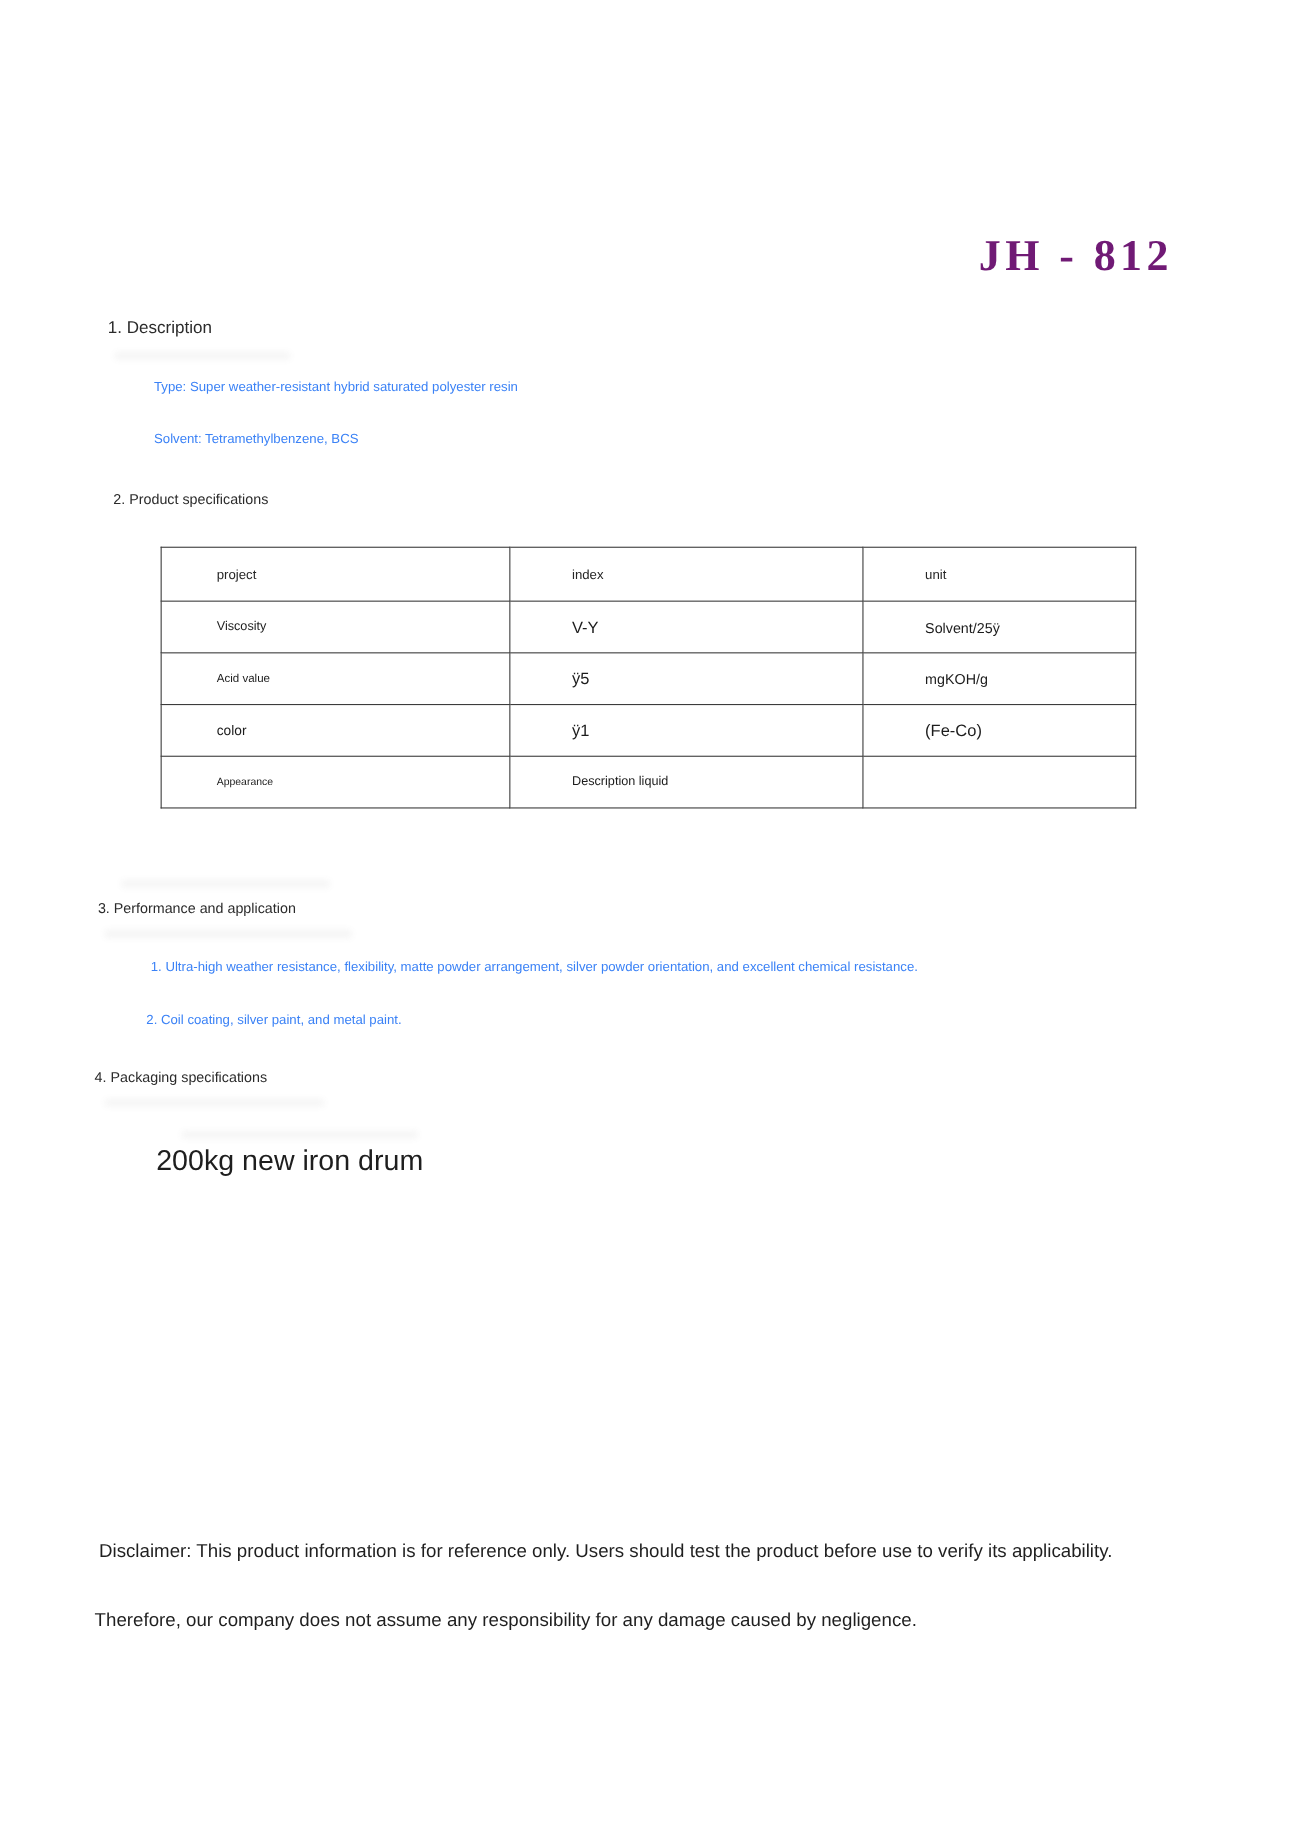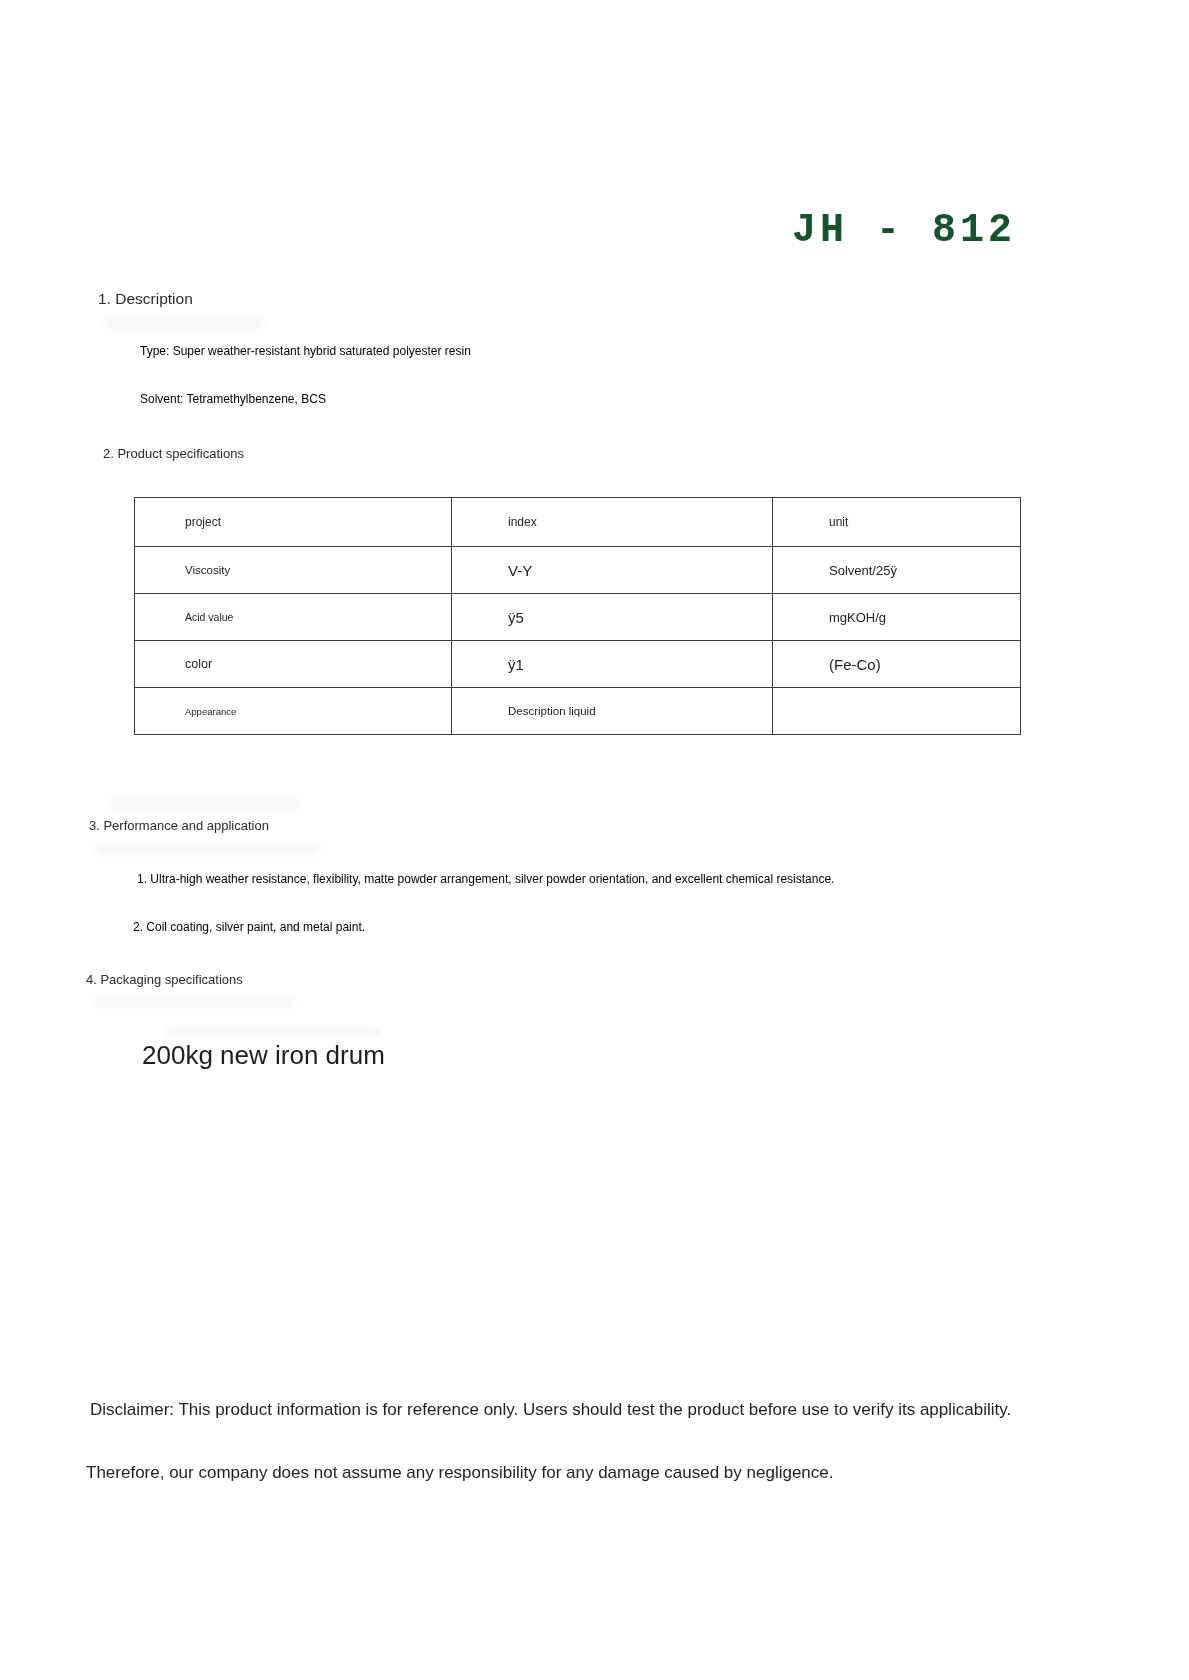--- a/index.html
+++ b/index.html
@@ -13,54 +13,54 @@
     height: 1680px;
     background: #ffffff;
     font-family: "Liberation Sans", sans-serif;
     color: #222;
     overflow: hidden;
   }
   .abs { position: absolute; }
 
   .doc-title {
     top: 208px;
-    left: 774px;
+    left: 848px;
     width: 260px;
     text-align: center;
-    font-family: Liberation Mono, monospace;
+    font-family: Liberation Serif, serif;
     font-size: 40px;
     font-weight: 600;
     letter-spacing: 4px;
-    color: #14532d;
+    color: #701a75;
     white-space: nowrap;
   }
 
   .h1 {
     font-size: 15.5px;
     color: #2b2b2b;
     white-space: nowrap;
   }
   .h2 {
     font-size: 13px;
     color: #2b2b2b;
     white-space: nowrap;
   }
   .body-line {
     font-size: 12px;
-    color: #000000;
+    color: #3b82f6;
     white-space: nowrap;
   }
 
   #desc-heading   { top: 290px; left: 98px;  }
   #type-line      { top: 344px; left: 140px; }
   #solvent-line   { top: 392px; left: 140px; }
   #spec-heading   { top: 446px; left: 103px; }
 
   
-  #spec-table-wrap { top: 497px; left: 134px; }
+  #spec-table-wrap { top: 497px; left: 146px; }
   table.spec {
     border-collapse: collapse;
     table-layout: fixed;
     width: 886px;
   }
   table.spec col.c0 { width: 317px; }
   table.spec col.c1 { width: 321px; }
   table.spec col.c2 { width: 248px; }
   table.spec th, table.spec td {
     border: 1px solid #3c3c3c;

